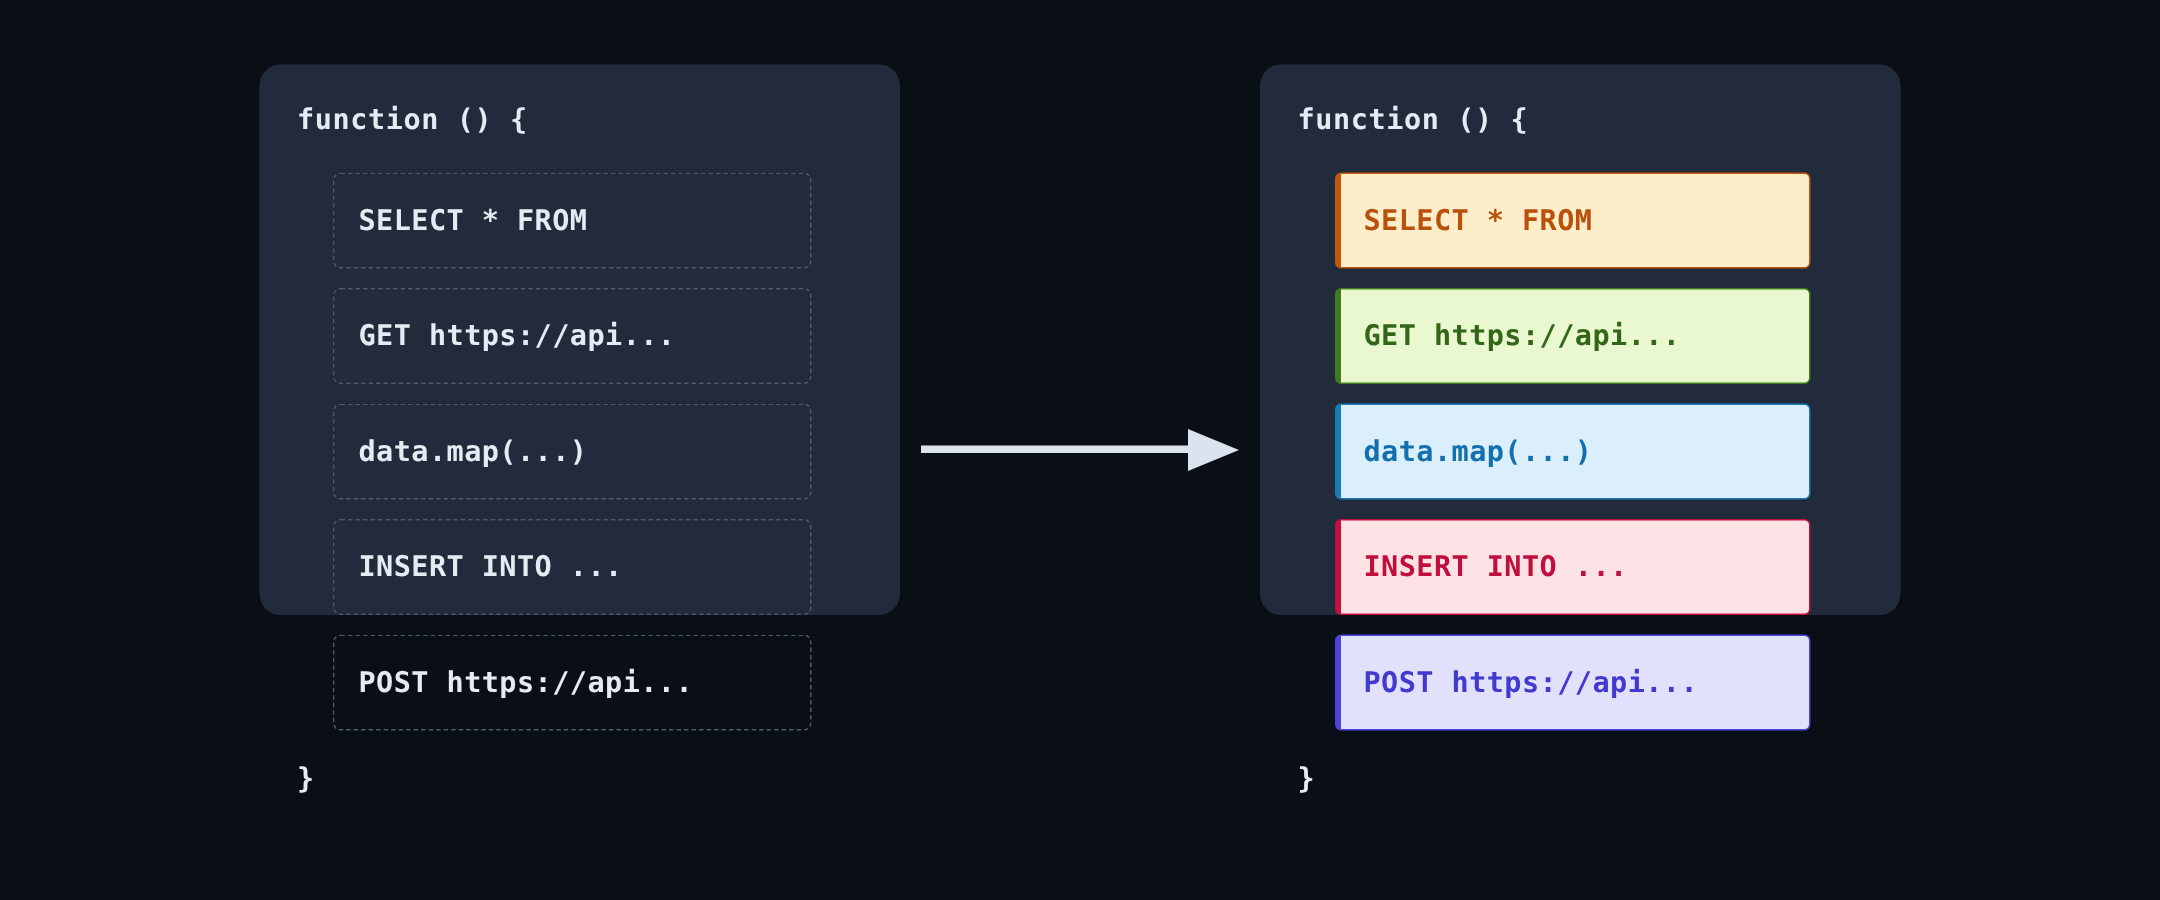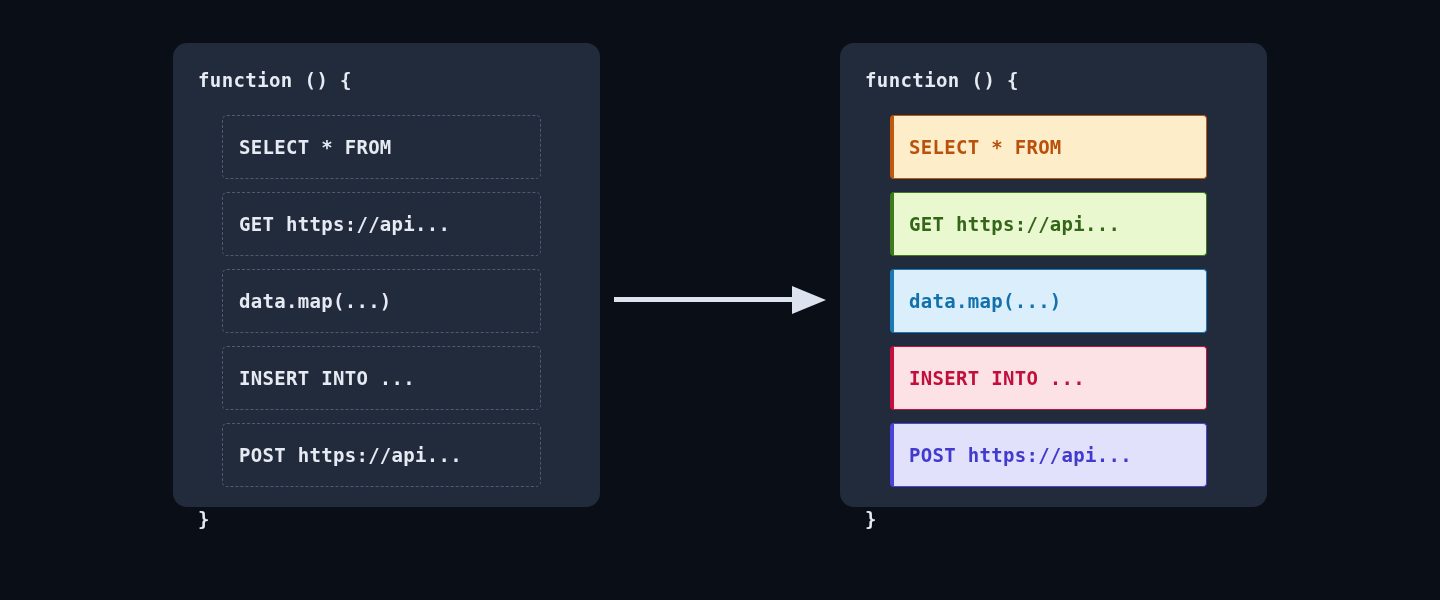--- a/index.html
+++ b/index.html
@@ -21,21 +21,21 @@
     position: absolute;
     inset: 0;
     width: 1440px;
     height: 600px;
   }
 
   
   .panel {
     position: absolute;
     top: 43px;
-    height: 464px;
+    height: 367px;
     background: #222b3c;
     border-radius: 14px;
     padding: 28px 15px 0 0;
   }
 
   .panel-left  { left: 173px;  width: 427px; }
   .panel-right { left: 840px;  width: 427px; }
 
   .code-head,
   .code-foot {

